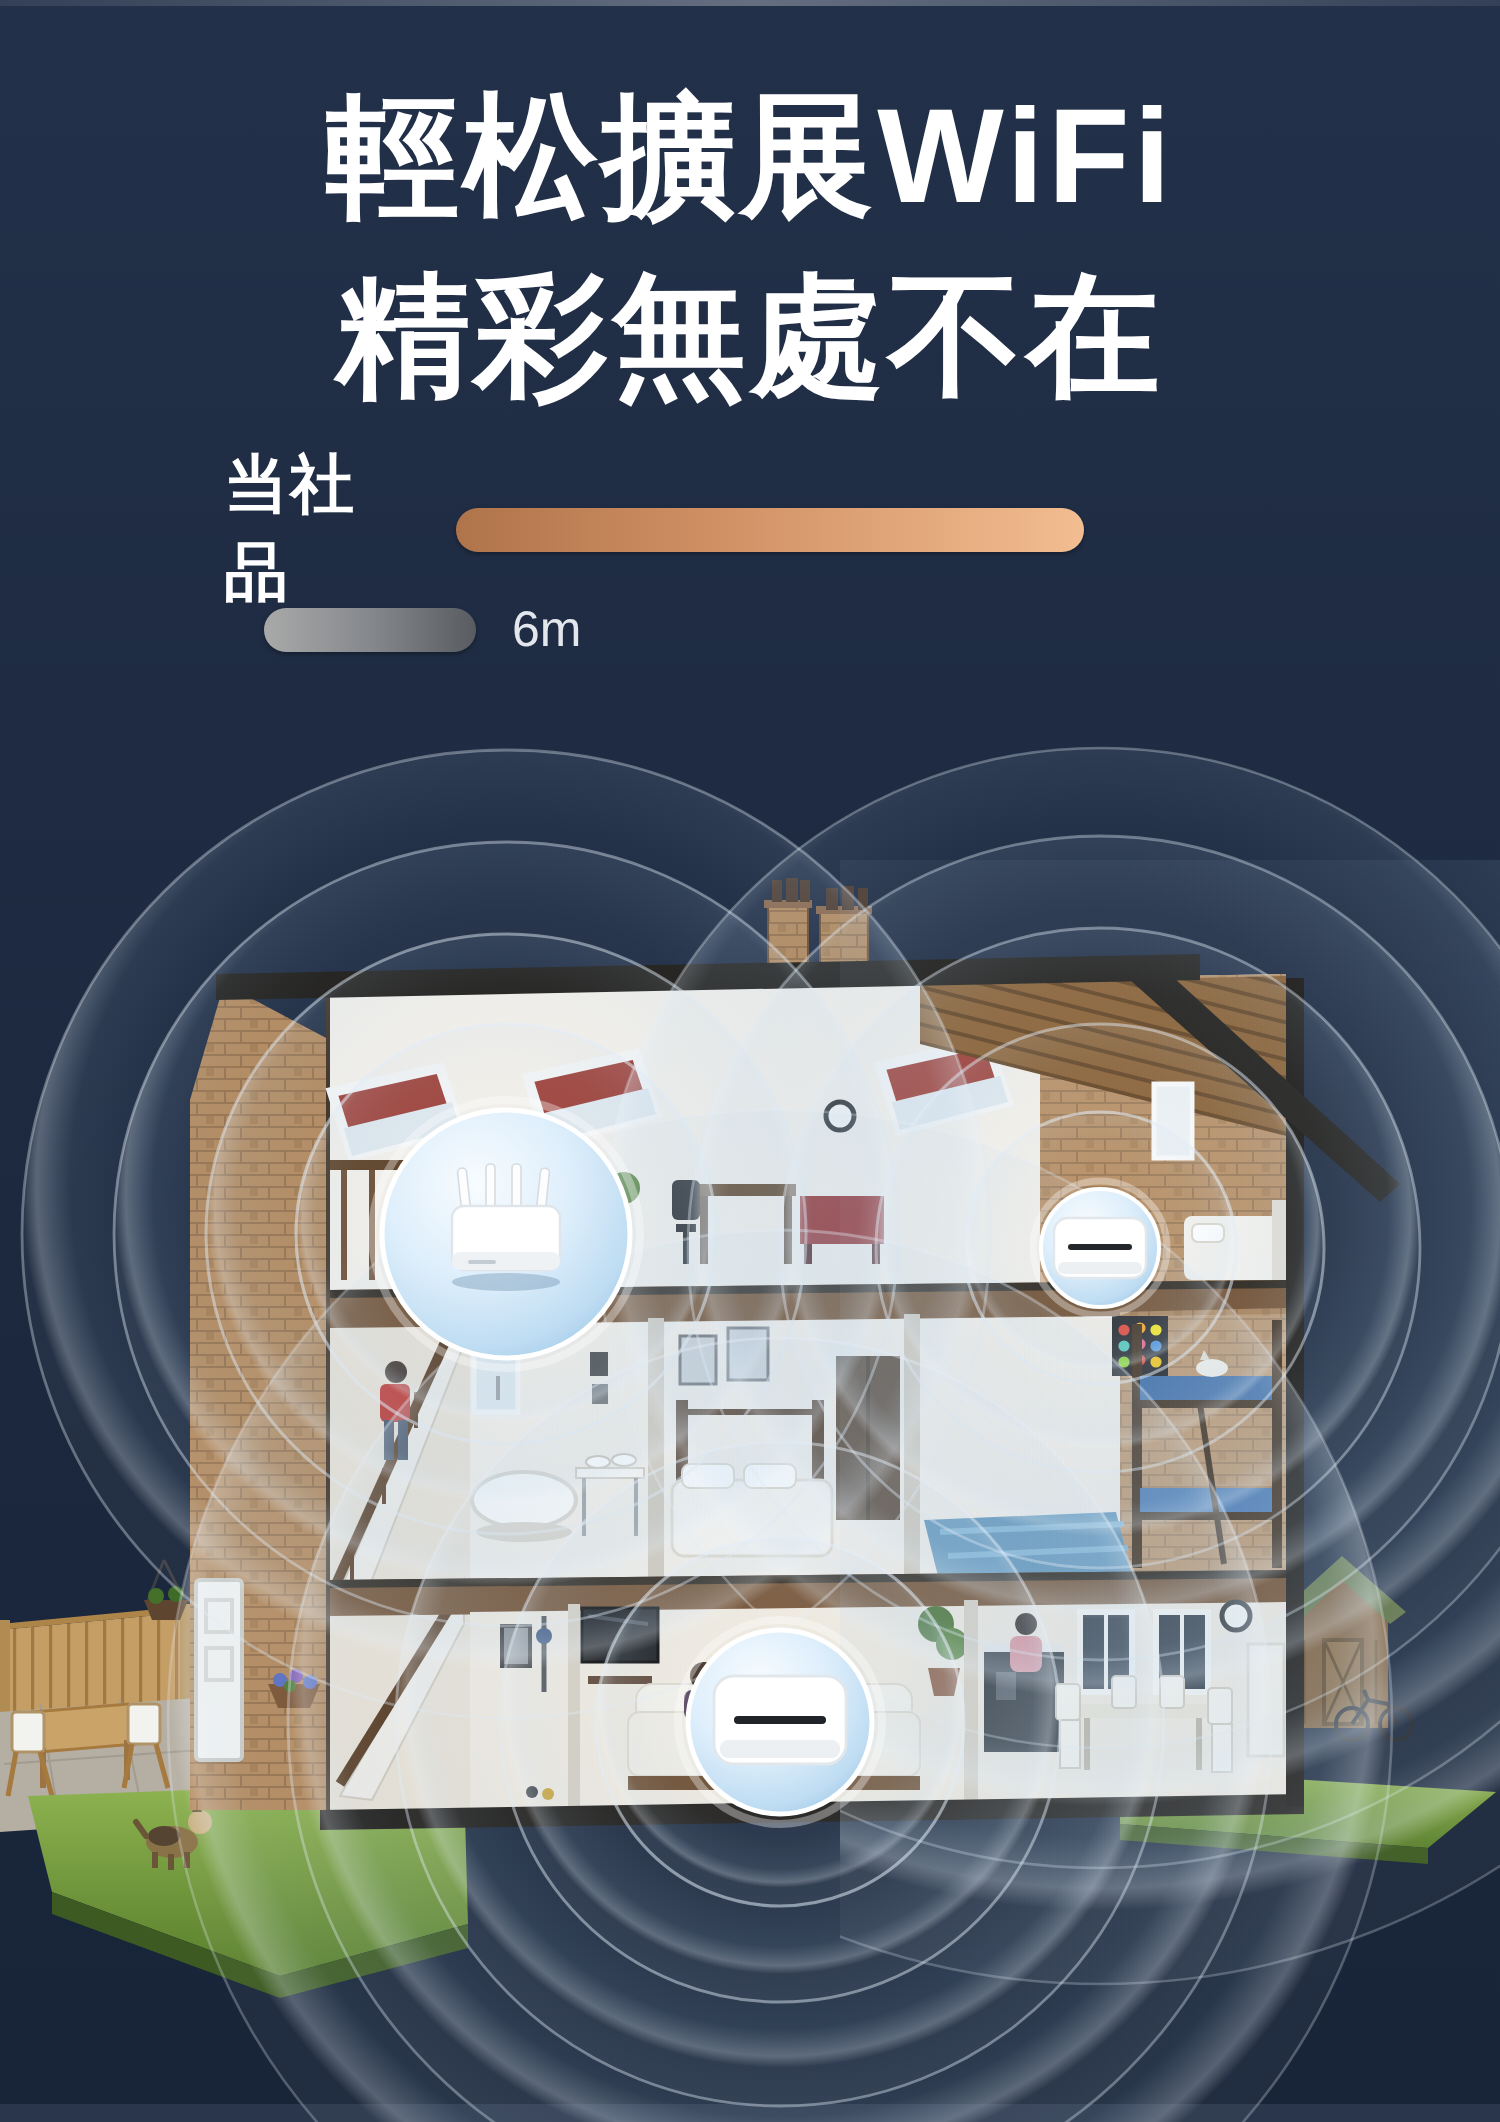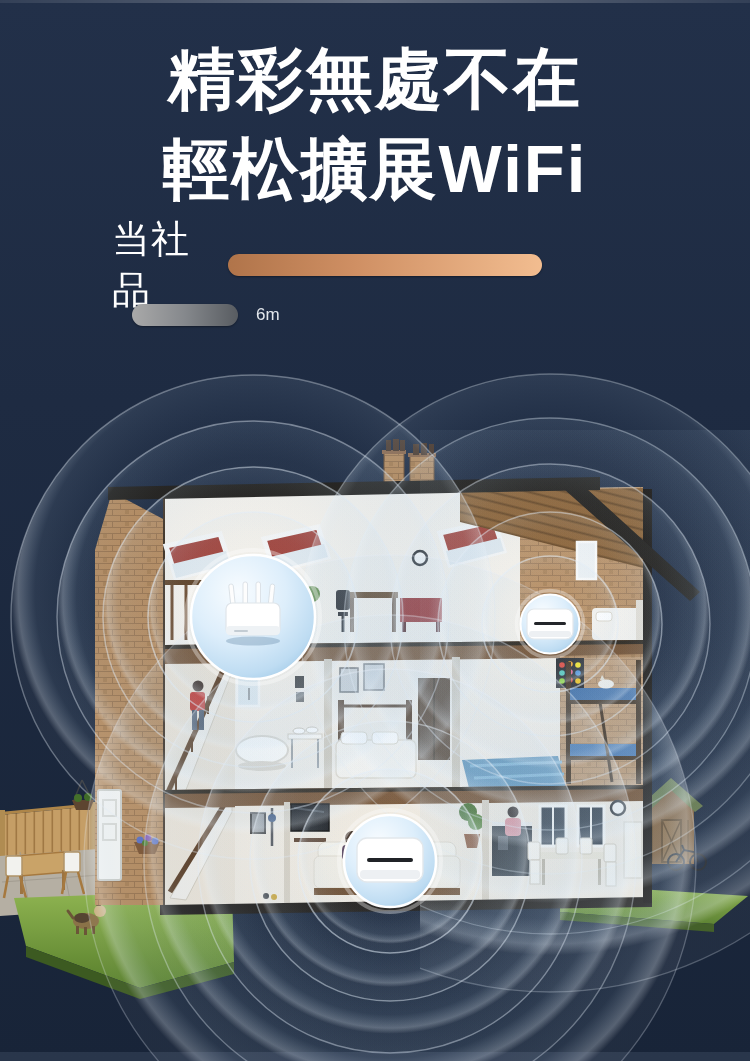--- a/index.html
+++ b/index.html
@@ -7,23 +7,23 @@
         background:linear-gradient(180deg,#223049 0%,#1e2b42 38%,#182438 100%);
         font-family:"Liberation Sans",sans-serif;}
   .topline{position:absolute;top:0;left:0;width:750px;height:3px;
         background:linear-gradient(90deg,rgba(255,255,255,.08),rgba(255,255,255,.30),rgba(255,255,255,.08));}
   .bottomline{position:absolute;bottom:0;left:0;width:750px;height:9px;background:rgba(160,178,205,.13);}
   .headline{position:absolute;top:34px;left:0;width:750px;text-align:center;color:#ffffff;
         font-weight:700;font-size:67px;line-height:90px;letter-spacing:2px;}
   .headline div{white-space:nowrap;}
   .legend{position:absolute;top:246px;left:112px;}
   .legend .row{display:flex;align-items:center;height:38px;margin-bottom:12px;}
-  .legend .label{color:#ffffff;font-size:38px;font-weight:400;width:96px;letter-spacing:1px;}
+  .legend .label{color:#ffffff;font-size:32px;font-weight:700;width:96px;letter-spacing:1px;}
   .bar{height:22px;border-radius:11px;margin-left:20px;box-shadow:0 1px 2px rgba(0,0,0,.35);}
-  .value{color:#e3e7ec;font-size:17px;margin-left:18px;}
+  .value{color:#e3e7ec;font-size:25px;margin-left:18px;}
   svg.scene{position:absolute;top:0;left:0;}
 </style>
 </head>
 <body>
 
 <div class="page">
 
   <svg class="scene" width="750" height="1061" viewBox="0 0 750 1061">
     <defs>
       <radialGradient id="rg-ripple" cx="50%" cy="45%" r="50%">
@@ -423,22 +423,22 @@
         <rect x="357" y="838" width="66" height="44" rx="10" fill="#ffffff" stroke="#e2e7eb" stroke-width="1.4"></rect>
         <rect x="360" y="870" width="60" height="9" rx="4" fill="#edf0f3"></rect>
         <rect x="367" y="858" width="46" height="4" rx="2" fill="#202327"></rect>
       </g>
     </g>
   </svg>
 
   <div class="topline"></div>
 
   <div class="headline">
+    <div>輕松擴展WiFi</div>
     <div>精彩無處不在</div>
-    <div>輕松擴展WiFi</div>
   </div>
 
   <div class="legend">
     <div class="row">
       <span class="label">当社品</span>
       <div class="bar" style="width:314px;background:linear-gradient(90deg,#b0744a 0%,#cf8f63 40%,#f2bd90 100%)"></div>
       <span class="value"></span>
     </div>
     <div class="row">
       <div class="bar" style="width:106px;background:linear-gradient(90deg,#a9a9a9 0%,#85888c 50%,#585c61 100%)"></div>

